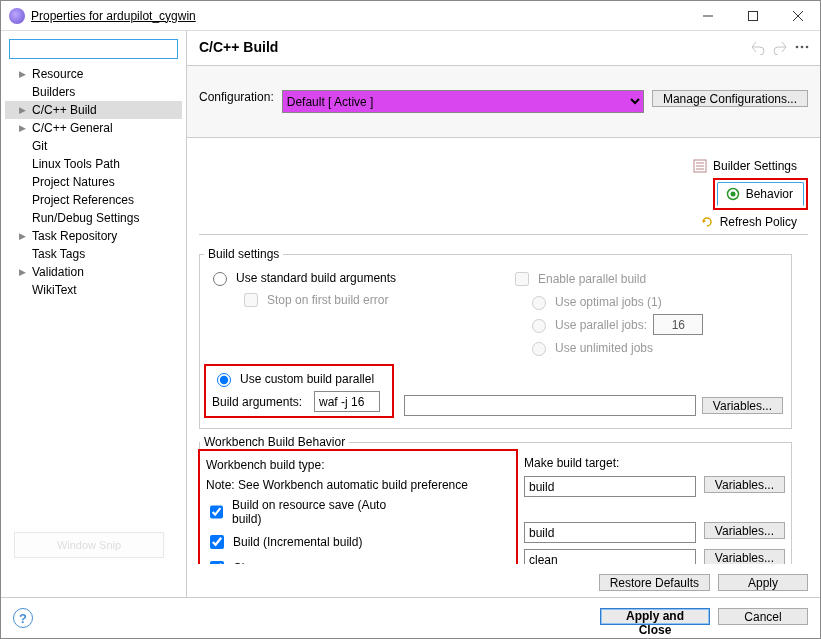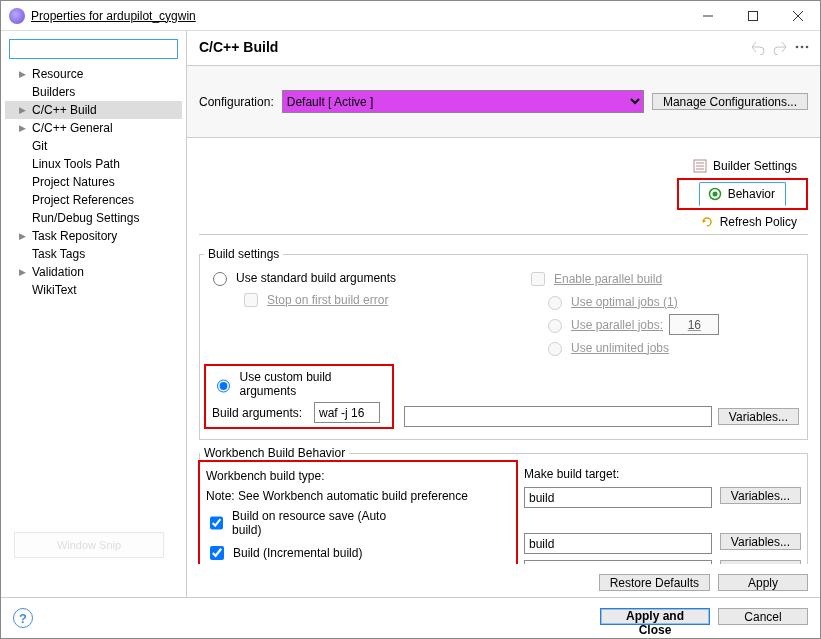--- a/index.html
+++ b/index.html
@@ -85,21 +85,21 @@
     display: flex; align-items: center;
     padding: 8px 10px 10px 12px;
     border-bottom: 1px solid #ccc;
   }
   .hdr h1 { font-size: 14px; font-weight: bold; margin: 0; flex:1; }
   .hdr .navico { width:16px; height:16px; margin-left:6px; opacity:.5; }
   .configrow {
     background: #f7f7f7;
     border-bottom: 1px solid #ccc;
     padding: 24px 12px 24px 12px;
-    display:flex; align-items:center; gap:8px;
+    display:flex; align-items:flex-start; gap:8px;
   }
   .configrow select {
     flex:1; height:23px; font-size:12px; background:#d946ef; border:1px solid #888;
   }
   .btn {
     height:17px; padding:0 10px; font-size:12px;
     background:#eaeaea; border:1px solid #aaa;
   }
   
   .tabs {
@@ -115,46 +115,46 @@
     font-size:12px;
   }
   .tab .ticon2 { width:14px; height:14px; }
   .tab.active {
     border:1px solid #3aa3e8;
     border-bottom:1px solid #fff;
     border-radius:2px 2px 0 0;
   }
   .tabhi {
     border: 2.5px solid #e00000;
-    padding:2px 20px;
+    padding:2px 2px;
     display:flex;
   }
   .tabunder {
     margin: 0 12px;
     border-bottom: 1px solid #ccc;
   }
 
   
   .form {
-    padding: 6px 12px 10px 12px;
+    padding: 6px 28px 10px 12px;
     flex:1;
     position:relative;
     overflow:auto;
   }
   fieldset.fs {
     border:1px solid #ccc;
     border-radius:0;
     padding:6px 4px 10px 4px;
     margin:6px 0 4px 0;
   }
   fieldset.fs > legend { padding:0 4px; font-size:12px; }
   .row { display:flex; align-items:center; gap:6px; padding:2px 4px; }
   .row.indent { padding-left:20px; }
   .row.indent2 { padding-left:36px; }
-  .disabled { color:#999;text-decoration:underline; }
+  .disabled { color:#999; }
   input[type=text].field {
     height:21px; font-size:12px; border:1px solid #888; padding:2px 4px;
   }
   input[type=number].spin { width:50px; height:21px; font-size:12px; border:1px solid #888; text-align:right; padding-right:2px;}
   .radio, .chk { width:14px; height:14px; }
 
   .twocol { display:flex; gap:40px; }
   .colL { flex:1; }
   .colR { width:280px; }
 
@@ -354,21 +354,21 @@
             <div class="row indent disabled">
               <input type="radio" class="radio" disabled="" style="">
               <span>Use unlimited jobs</span>
             </div>
           </div>
         </div>
 
         <div class="redbox" style="width:190px;">
           <div class="row" style="padding:0">
             <input type="radio" class="radio" name="ba" checked="" style="">
-            <span>Use custom build arguments</span>
+            <span>Use custom build parallel</span>
           </div>
           <div class="row" style="padding:4px 0 0 0;">
             <span style="width:96px">Build arguments:</span>
             <input type="text" class="field" style="width: 66px;" value="waf -j 16">
           </div>
         </div>
 
         <div class="row" style="margin-top:-25px; padding-left:200px;">
           <input type="text" class="field" style="flex: 1 1 0%;">
           <button class="btn">Variables...</button>

